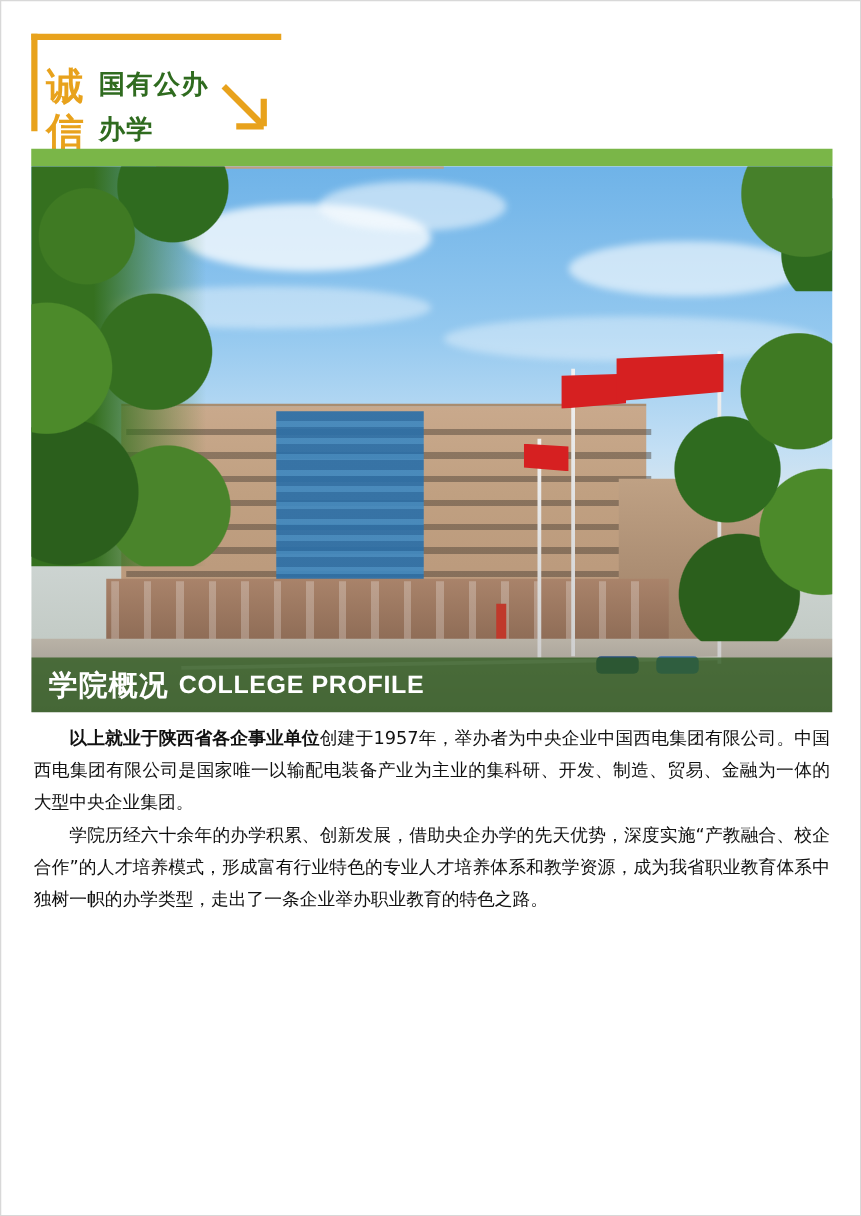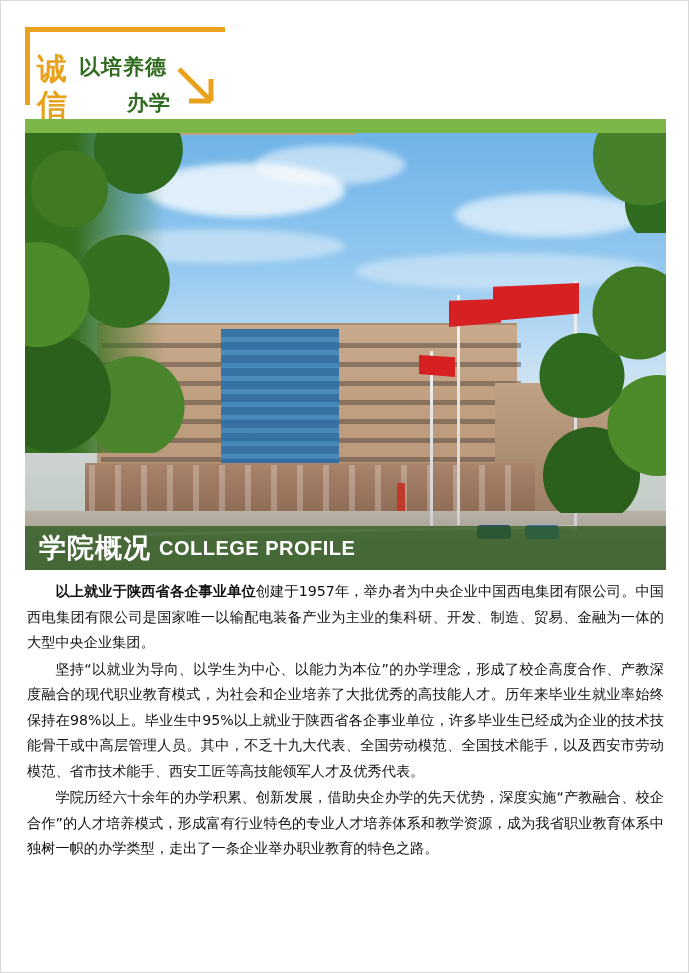--- a/index.html
+++ b/index.html
@@ -60,21 +60,21 @@
   .logo-char-2 { left: 12px; top: 58px; }
   .logo-sub {
     position: absolute;
     font-family: "DejaVu Sans", "Liberation Sans", sans-serif;
     font-weight: bold;
     color: #2f6b1f;
     font-size: 21px;
     letter-spacing: 1px;
   }
   .logo-sub-1 { left: 54px; top: 26px; }
-  .logo-sub-2 { left: 54px; top: 62px; margin-left: 48px; }
+  .logo-sub-2 { left: 54px; top: 62px; }
   .logo-arrow {
     position: absolute;
     left: 150px;
     top: 38px;
     width: 46px;
     height: 46px;
   }
   .logo-arrow svg { display: block; }
 
   
@@ -261,21 +261,21 @@
     height: 44px;
     background: rgba(45,90,30,0.78);
     display: flex;
     align-items: center;
     padding-left: 14px;
     box-sizing: border-box;
   }
   .caption-cn {
     color: #ffffff;
     font-family: Liberation Mono, monospace;
-    font-size: 27px;
+    font-size: 23px;
     font-weight: bold;
     letter-spacing: 1px;
   }
   .caption-en {
     color: #ffffff;
     font-family: "Liberation Sans", sans-serif;
     font-size: 20px;
     font-weight: 600;
     letter-spacing: .5px;
     margin-left: 8px;
@@ -303,21 +303,21 @@
 </head>
 <body>
 
 <div class="page">
 
   <div class="header">
     <div class="logo-wrap">
       <div class="logo-bracket"></div>
       <div class="logo-char logo-char-1">诚</div>
       <div class="logo-char logo-char-2">信</div>
-      <div class="logo-sub logo-sub-1">以培养德</div>
+      <div class="logo-sub logo-sub-1">国有公办</div>
       <div class="logo-sub logo-sub-2">办学</div>
       <div class="logo-arrow">
         <svg width="46" height="46" viewBox="0 0 46 46">
           <path d="M4 4 L34 34" stroke="#e8a21c" stroke-width="5" fill="none"></path>
           <path d="M36 36 L36 14 M36 36 L14 36" stroke="#e8a21c" stroke-width="5" fill="none"></path>
         </svg>
       </div>
     </div>
   </div>
 
@@ -358,17 +358,16 @@
 
       <div class="caption">
         <span class="caption-cn">学院概况</span>
         <span class="caption-en">COLLEGE PROFILE</span>
       </div>
     </div>
   </div>
 
   <div class="content">
     <p><b>以上就业于陕西省各企事业单位</b><span>创建于1957年，举办者为中央企业中国西电集团有限公司。中国西电集团有限公司是国家唯一以输配电装备产业为主业的集科研、开发、制造、贸易、金融为一体的大型中央企业集团。</span></p>
-    <p>坚持“以就业为导向、以学生为中心、以能力为本位”的办学理念，形成了校企高度合作、产教深度融合的现代职业教育模式，为社会和企业培养了大批优秀的高技能人才。历年来毕业生就业率始终保持在98%以上。毕业生中95%以上就业于陕西省各企事业单位，许多毕业生已经成为企业的技术技能骨干或中高层管理人员。其中，不乏十九大代表、全国劳动模范、全国技术能手，以及西安市劳动模范、省市技术能手、西安工匠等高技能领军人才及优秀代表。</p>
     <p>学院历经六十余年的办学积累、创新发展，借助央企办学的先天优势，深度实施“产教融合、校企合作”的人才培养模式，形成富有行业特色的专业人才培养体系和教学资源，成为我省职业教育体系中独树一帜的办学类型，走出了一条企业举办职业教育的特色之路。</p>
   </div>
 
 </div>
 
 </body></html>

